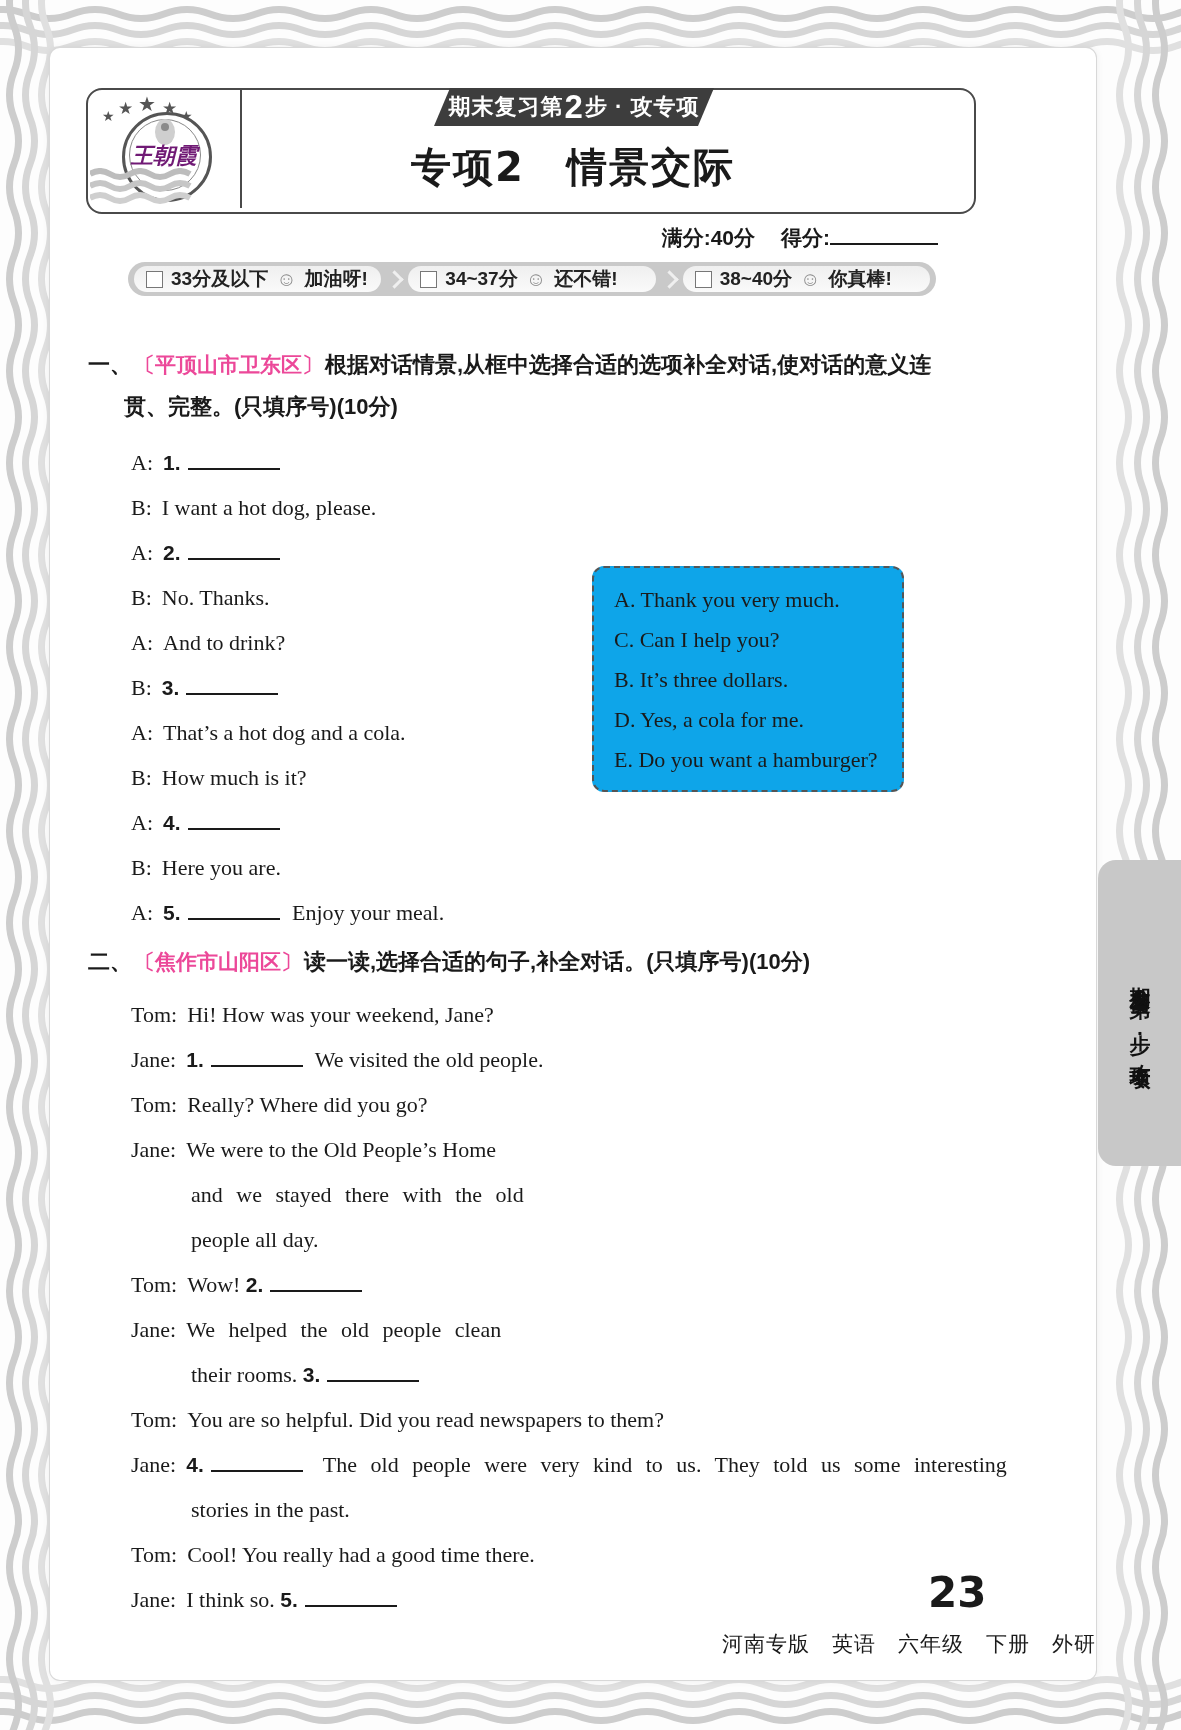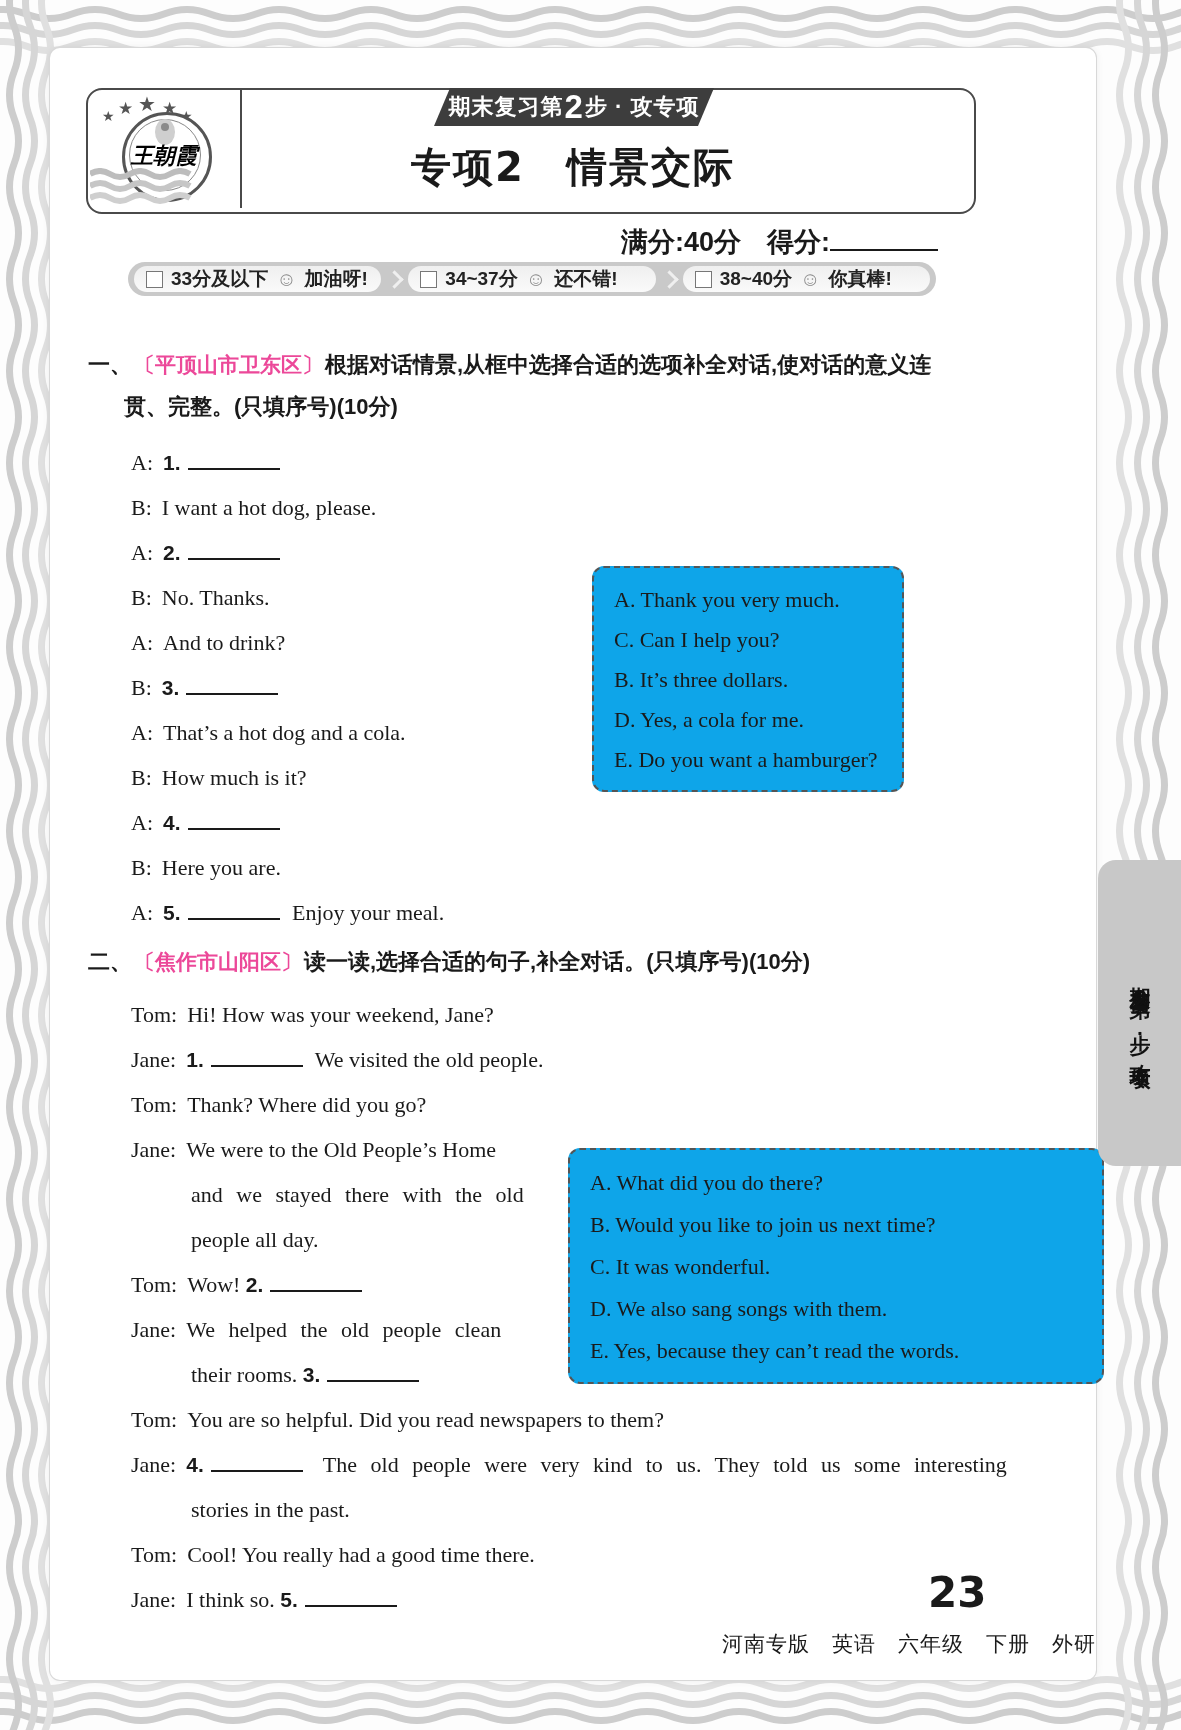--- a/index.html
+++ b/index.html
@@ -14,32 +14,32 @@
               border:2px solid #4a4a4a;border-radius:16px;background:#fff;}
   .divider{position:absolute;left:152px;top:0;width:0;height:118px;border-left:2px solid #4a4a4a;}
   .logo{position:absolute;left:6px;top:4px;width:144px;height:112px;overflow:visible;}
   .logo .ring{position:absolute;left:28px;top:18px;width:84px;height:84px;border:3px solid #555;
               border-radius:50%;background:#fff;}
   .logo .ring2{position:absolute;left:4px;top:4px;width:70px;height:70px;border:1.5px solid #888;border-radius:50%;}
   .star{position:absolute;color:#555;}
   .portrait{position:absolute;left:30px;top:4px;width:20px;height:26px;background:#cfcfcf;border-radius:50%;}
   .portrait:before{content:"";position:absolute;left:6px;top:4px;width:8px;height:8px;background:#8b8b8b;border-radius:50%;}
   .brand{position:absolute;left:0;top:26px;width:78px;text-align:center;
-         font-family:"DejaVu Serif",serif;font-weight:bold;font-style:italic;font-size:22px;color:#000000;}
+         font-family:"DejaVu Serif",serif;font-weight:bold;font-style:italic;font-size:22px;color:#701a75;}
   .logo-waves{position:absolute;left:-4px;top:74px;}
   .banner{position:absolute;left:346px;top:-2px;width:280px;height:38px;background:#3d3d3d;
           clip-path:polygon(16px 0,100% 0,calc(100% - 16px) 100%,0 100%);
           display:flex;align-items:center;justify-content:center;color:#fff;
           font-size:22px;font-weight:bold;letter-spacing:1px;white-space:nowrap;}
   .banner .step{font-size:33px;font-weight:900;margin:0 1px;line-height:36px;}
   .title{position:absolute;left:250px;top:50px;width:470px;text-align:center;
          font-size:40px;font-weight:900;letter-spacing:2px;font-family:"DejaVu Sans",sans-serif;}
   
   .score{position:absolute;left:0;top:176px;width:888px;text-align:right;
-         font-size:27px;font-weight:bold;white-space:nowrap;}
+         font-size:21px;font-weight:bold;white-space:nowrap;}
   .score .gap{display:inline-block;width:26px;}
   .score-blank{display:inline-block;width:108px;border-bottom:2px solid #1a1a1a;height:18px;vertical-align:baseline;}
   
   .rating{position:absolute;left:78px;top:214px;width:808px;height:34px;border-radius:17px;
           background:linear-gradient(#bdbdbd,#d6d6d6 55%,#centralize 100%);
           background-color:#c9c9c9;display:flex;align-items:center;padding:0 6px;box-sizing:border-box;}
   .rseg{flex:1;height:26px;background:linear-gradient(#efefef,#fafafa);border-radius:13px;
         display:flex;align-items:center;gap:8px;padding:0 12px;white-space:nowrap;}
   .rseg .cb{width:15px;height:15px;background:#fff;border:1.6px solid #777;display:inline-block;}
   .rseg .rng,.rseg .cmt{font-size:19px;font-weight:bold;color:#222;}
@@ -177,41 +177,34 @@
         <div class="opt">E. Do you want a hamburger?</div>
       </div>
 
     <div class="heading" style="top:893px">
       <div><span>二、</span><span class="src">〔焦作市山阳区〕</span><span>读一读,选择合适的句子,补全对话。(只填序号)(10分)</span></div>
     </div>
 
     <div class="dialog" style="top:944px">
         <div class="dline"><span class="sp">Tom:</span><span>Hi! How was your weekend, Jane?</span></div>
         <div class="dline"><span class="sp">Jane:</span><span class="tok-num">1.</span><span class="blank"></span> <span>We visited the old people.</span></div>
-        <div class="dline"><span class="sp">Tom:</span><span>Thank? Where did you go?</span></div>
+        <div class="dline"><span class="sp">Tom:</span><span>Really? Where did you go?</span></div>
         <div class="dline"><span class="sp">Jane:</span><span>We were to the Old People’s Home</span></div>
         <div class="dline indent justify"><span>and we stayed there with the old</span></div>
         <div class="dline indent"><span>people all day.</span></div>
         <div class="dline"><span class="sp">Tom:</span><span>Wow!</span> <span class="tok-num">2.</span><span class="blank"></span></div>
         <div class="dline justify"><span class="sp">Jane:</span><span>We helped the old people clean</span></div>
         <div class="dline indent"><span>their rooms.</span> <span class="tok-num">3.</span><span class="blank"></span></div>
         <div class="dline"><span class="sp">Tom:</span><span>You are so helpful. Did you read newspapers to them?</span></div>
         <div class="dline justify"><span class="sp">Jane:</span><span class="tok-num">4.</span><span class="blank"></span> <span>The old people were very kind to us. They told us some interesting</span></div>
         <div class="dline indent"><span>stories in the past.</span></div>
         <div class="dline"><span class="sp">Tom:</span><span>Cool! You really had a good time there.</span></div>
         <div class="dline"><span class="sp">Jane:</span><span>I think so.</span> <span class="tok-num">5.</span><span class="blank"></span></div>
       </div>
 
-    <div class="optbox" id="optbox2" style="left:498px;top:1100px;width:536px">
-        <div class="opt">A. What did you do there?</div>
-        <div class="opt">B. Would you like to join us next time?</div>
-        <div class="opt">C. It was wonderful.</div>
-        <div class="opt">D. We also sang songs with them.</div>
-        <div class="opt">E. Yes, because they can’t read the words.</div>
-      </div>
 
     <div class="footer">河南专版　英语　六年级　下册　外研</div>
     <div class="pagenum">23</div>
   </div>
 
   <div class="side-tab">
     <div class="vtxt"><span>期末复习第</span><span class="step">2</span><span>步·攻专项</span></div>
   </div>
 
 </div>

